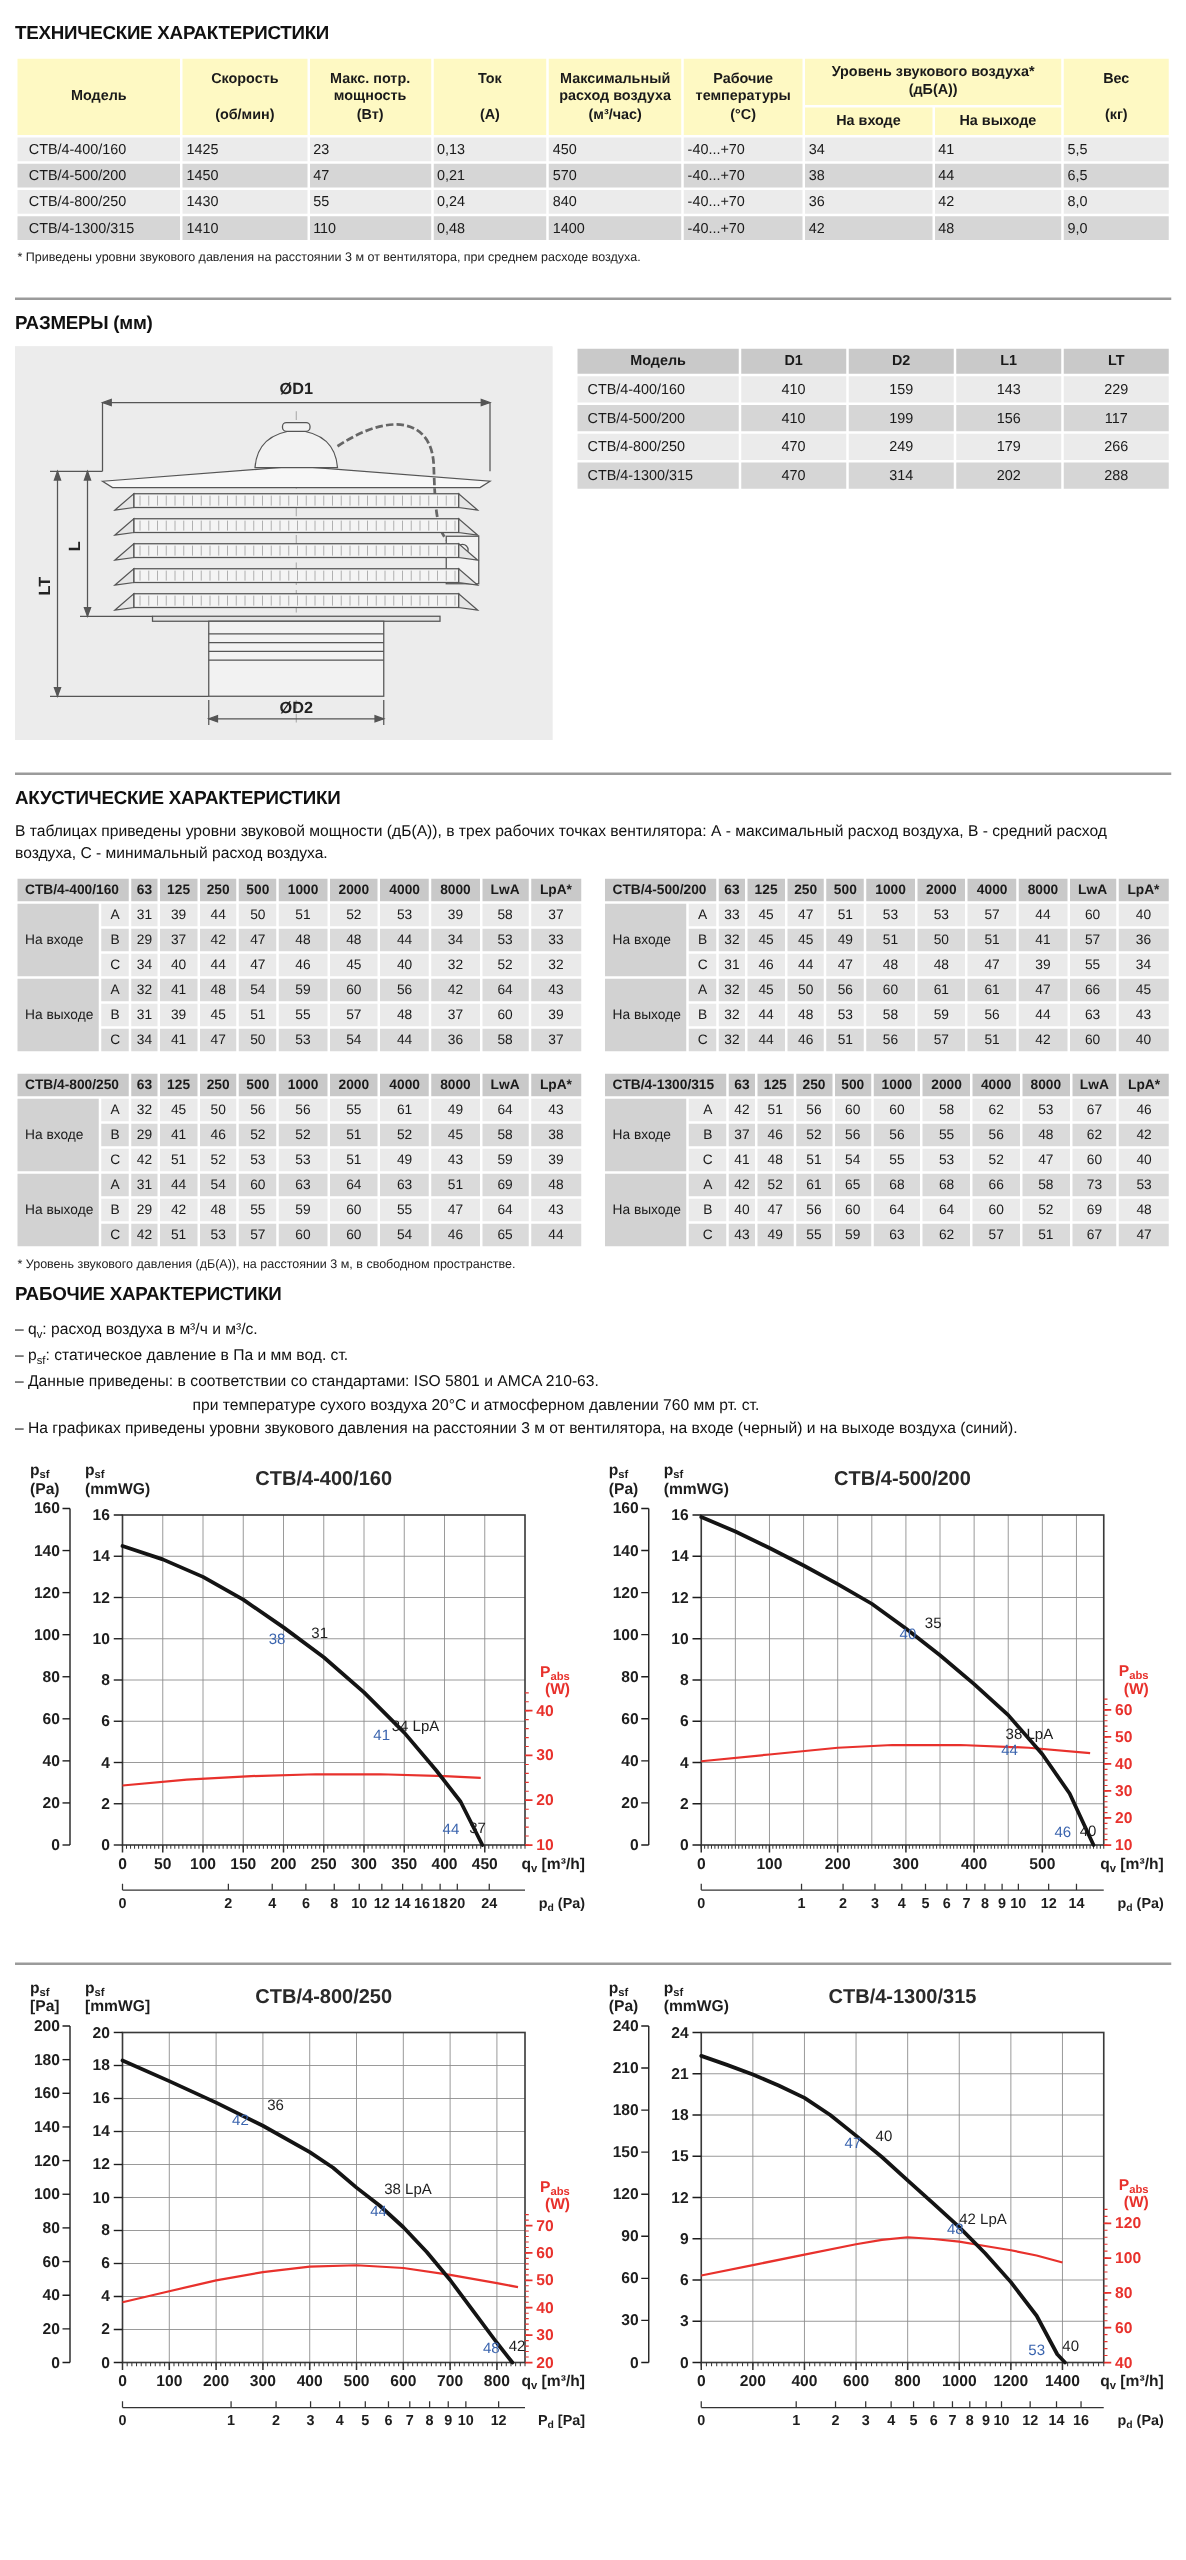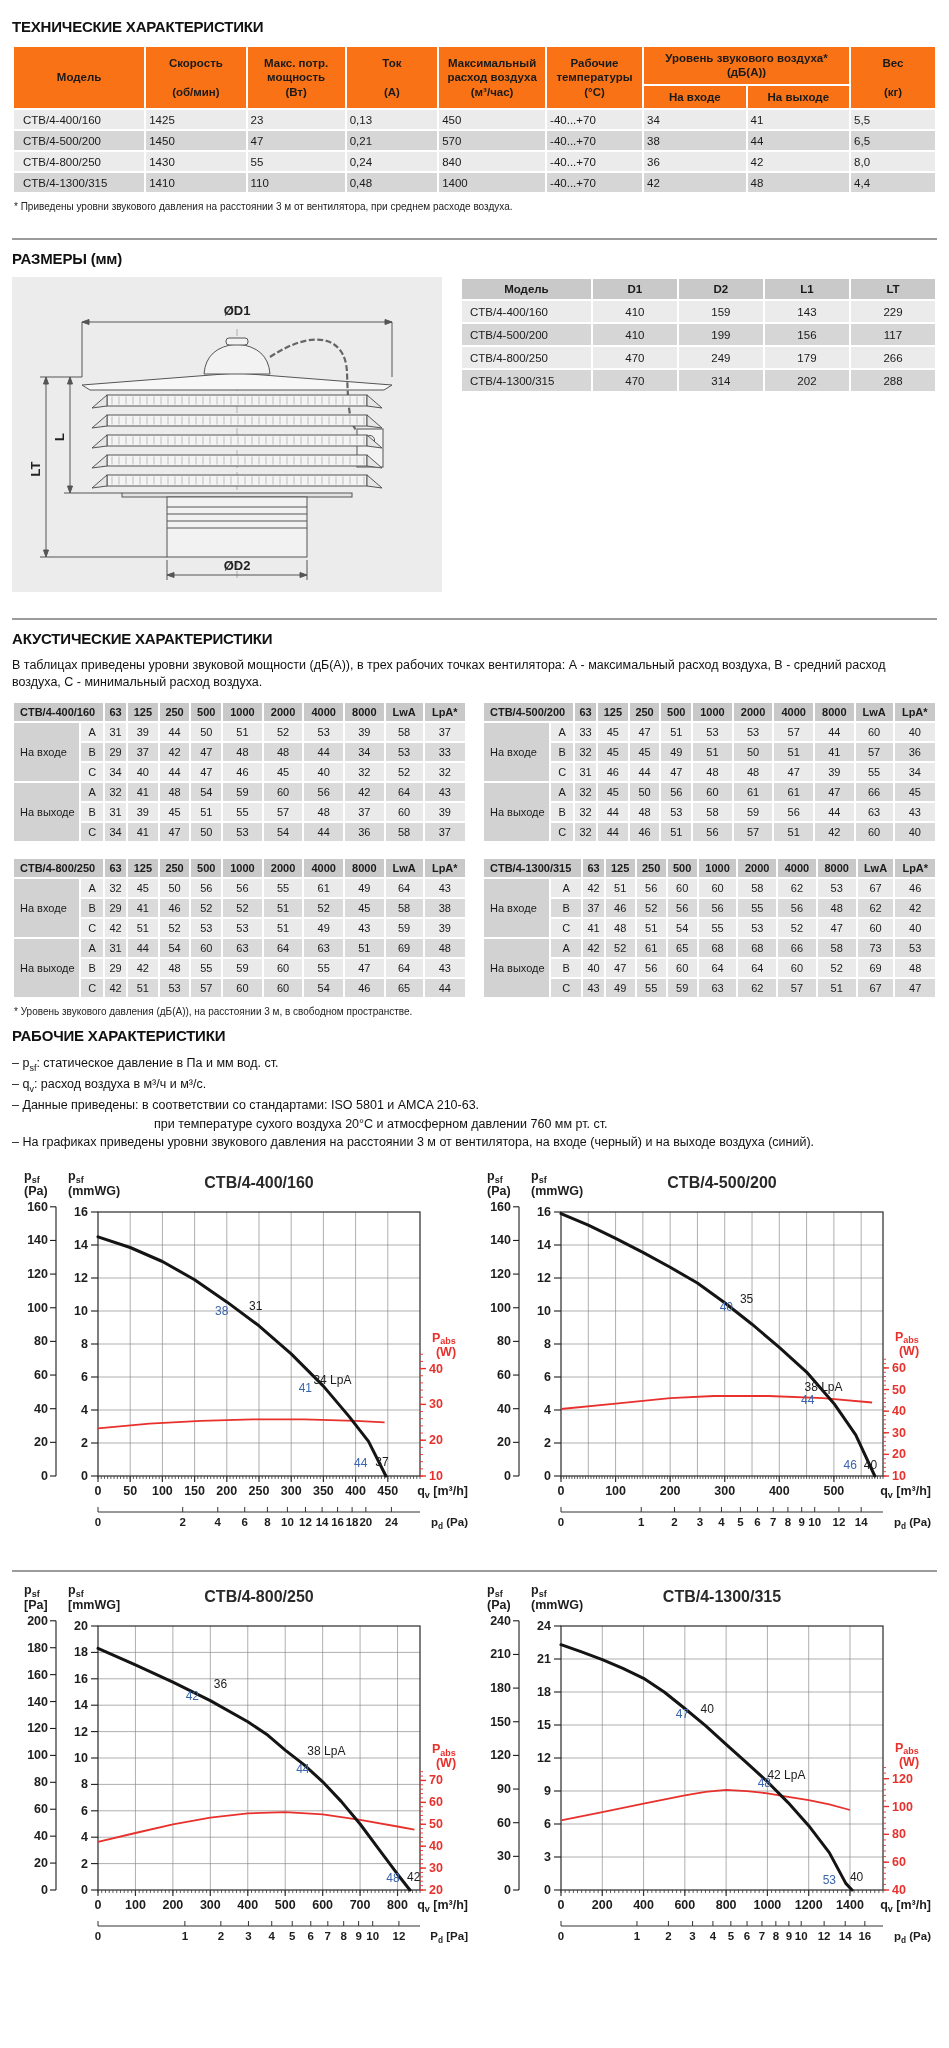--- a/index.html
+++ b/index.html
@@ -6,21 +6,21 @@
   body{font-family:"Liberation Sans",sans-serif;color:#1a1a1a;}
   .page{padding:8px 12px 10px;width:925px;}
   h2.sec-title{font-size:15px;font-weight:bold;margin:10px 0 10px;letter-spacing:-0.2px;color:#111;}
   .divider{border:none;border-top:2px solid #9b9b9b;margin:26px 0 8px;}
   .footnote{font-size:10px;margin:7px 0 0 2px;color:#222;}
   
   table{border-collapse:separate;border-spacing:2px;}
   th,td{font-size:11.5px;}
   
   .tech{width:925px;}
-  .tech th{background:#f97316;font-weight:bold;white-space:pre-line;vertical-align:middle;
+  .tech th{background:#fef9c3;font-weight:bold;white-space:pre-line;vertical-align:middle;
            padding:4px 2px;line-height:1.25;text-align:center;}
   .tech td{text-align:left;padding:2px 3px;height:15px;vertical-align:middle;}
   .tech tbody tr:nth-child(odd) td{background:#ebebeb;}
   .tech tbody tr:nth-child(even) td{background:#d6d6d6;}
   .tech tbody td:first-child{text-align:left;padding-left:9px;}
   
   .dims-flex{display:flex;gap:18px;align-items:flex-start;}
   .drawing{width:430px;height:315px;background:#ececec;}
   .dims{width:477px;}
   .dims th{background:#c9c9c9;font-weight:bold;text-align:center;padding:4px 2px;}
@@ -132,21 +132,21 @@
           </tr>
           <tr>
             <td>CTB/4-1300/315</td>
             <td>1410</td>
             <td>110</td>
             <td>0,48</td>
             <td>1400</td>
             <td>-40...+70</td>
             <td>42</td>
             <td>48</td>
-            <td>4,4</td>
+            <td>9,0</td>
           </tr>
         </tbody>
     </table>
     <p class="footnote">* Приведены уровни звукового давления на расстоянии 3 м от вентилятора, при среднем расходе воздуха.</p>
   </section>
 
   <hr class="divider">
 
   <section>
     <h2 class="sec-title">РАЗМЕРЫ (мм)</h2>
@@ -854,22 +854,22 @@
             </tr>
           </tbody>
         </table>
       </div>
     <p class="footnote">* Уровень звукового давления (дБ(А)), на расстоянии 3 м, в свободном пространстве.</p>
   </section>
 
   <section>
     <h2 class="sec-title" style="margin-top:10px">РАБОЧИЕ ХАРАКТЕРИСТИКИ</h2>
     <div class="notes" id="perf-notes">
+        <div class="note">– q<sub>v</sub>: расход воздуха в м³/ч и м³/с.</div>
         <div class="note">– p<sub>sf</sub>: статическое давление в Па и мм вод. ст.</div>
-        <div class="note">– q<sub>v</sub>: расход воздуха в м³/ч и м³/с.</div>
         <div class="note">– Данные приведены: в соответствии со стандартами:  ISO 5801 и AMCA 210-63.</div>
         <div class="note indent">при температуре сухого воздуха 20°С и атмосферном давлении 760 мм рт. ст.</div>
         <div class="note">– На графиках приведены уровни звукового давления на расстоянии 3 м от вентилятора, на входе (черный) и на выходе воздуха (синий).</div>
       </div>
     <div class="charts-grid">
       <div class="chart" id="chart0"><svg width="462" height="396" viewBox="0 0 462 396">
             <line x1="118.2" y1="48" x2="118.2" y2="312" stroke="#8c8c8c" stroke-width="0.7"></line>
             <line x1="150.4" y1="48" x2="150.4" y2="312" stroke="#8c8c8c" stroke-width="0.7"></line>
             <line x1="182.6" y1="48" x2="182.6" y2="312" stroke="#8c8c8c" stroke-width="0.7"></line>
             <line x1="214.8" y1="48" x2="214.8" y2="312" stroke="#8c8c8c" stroke-width="0.7"></line>

